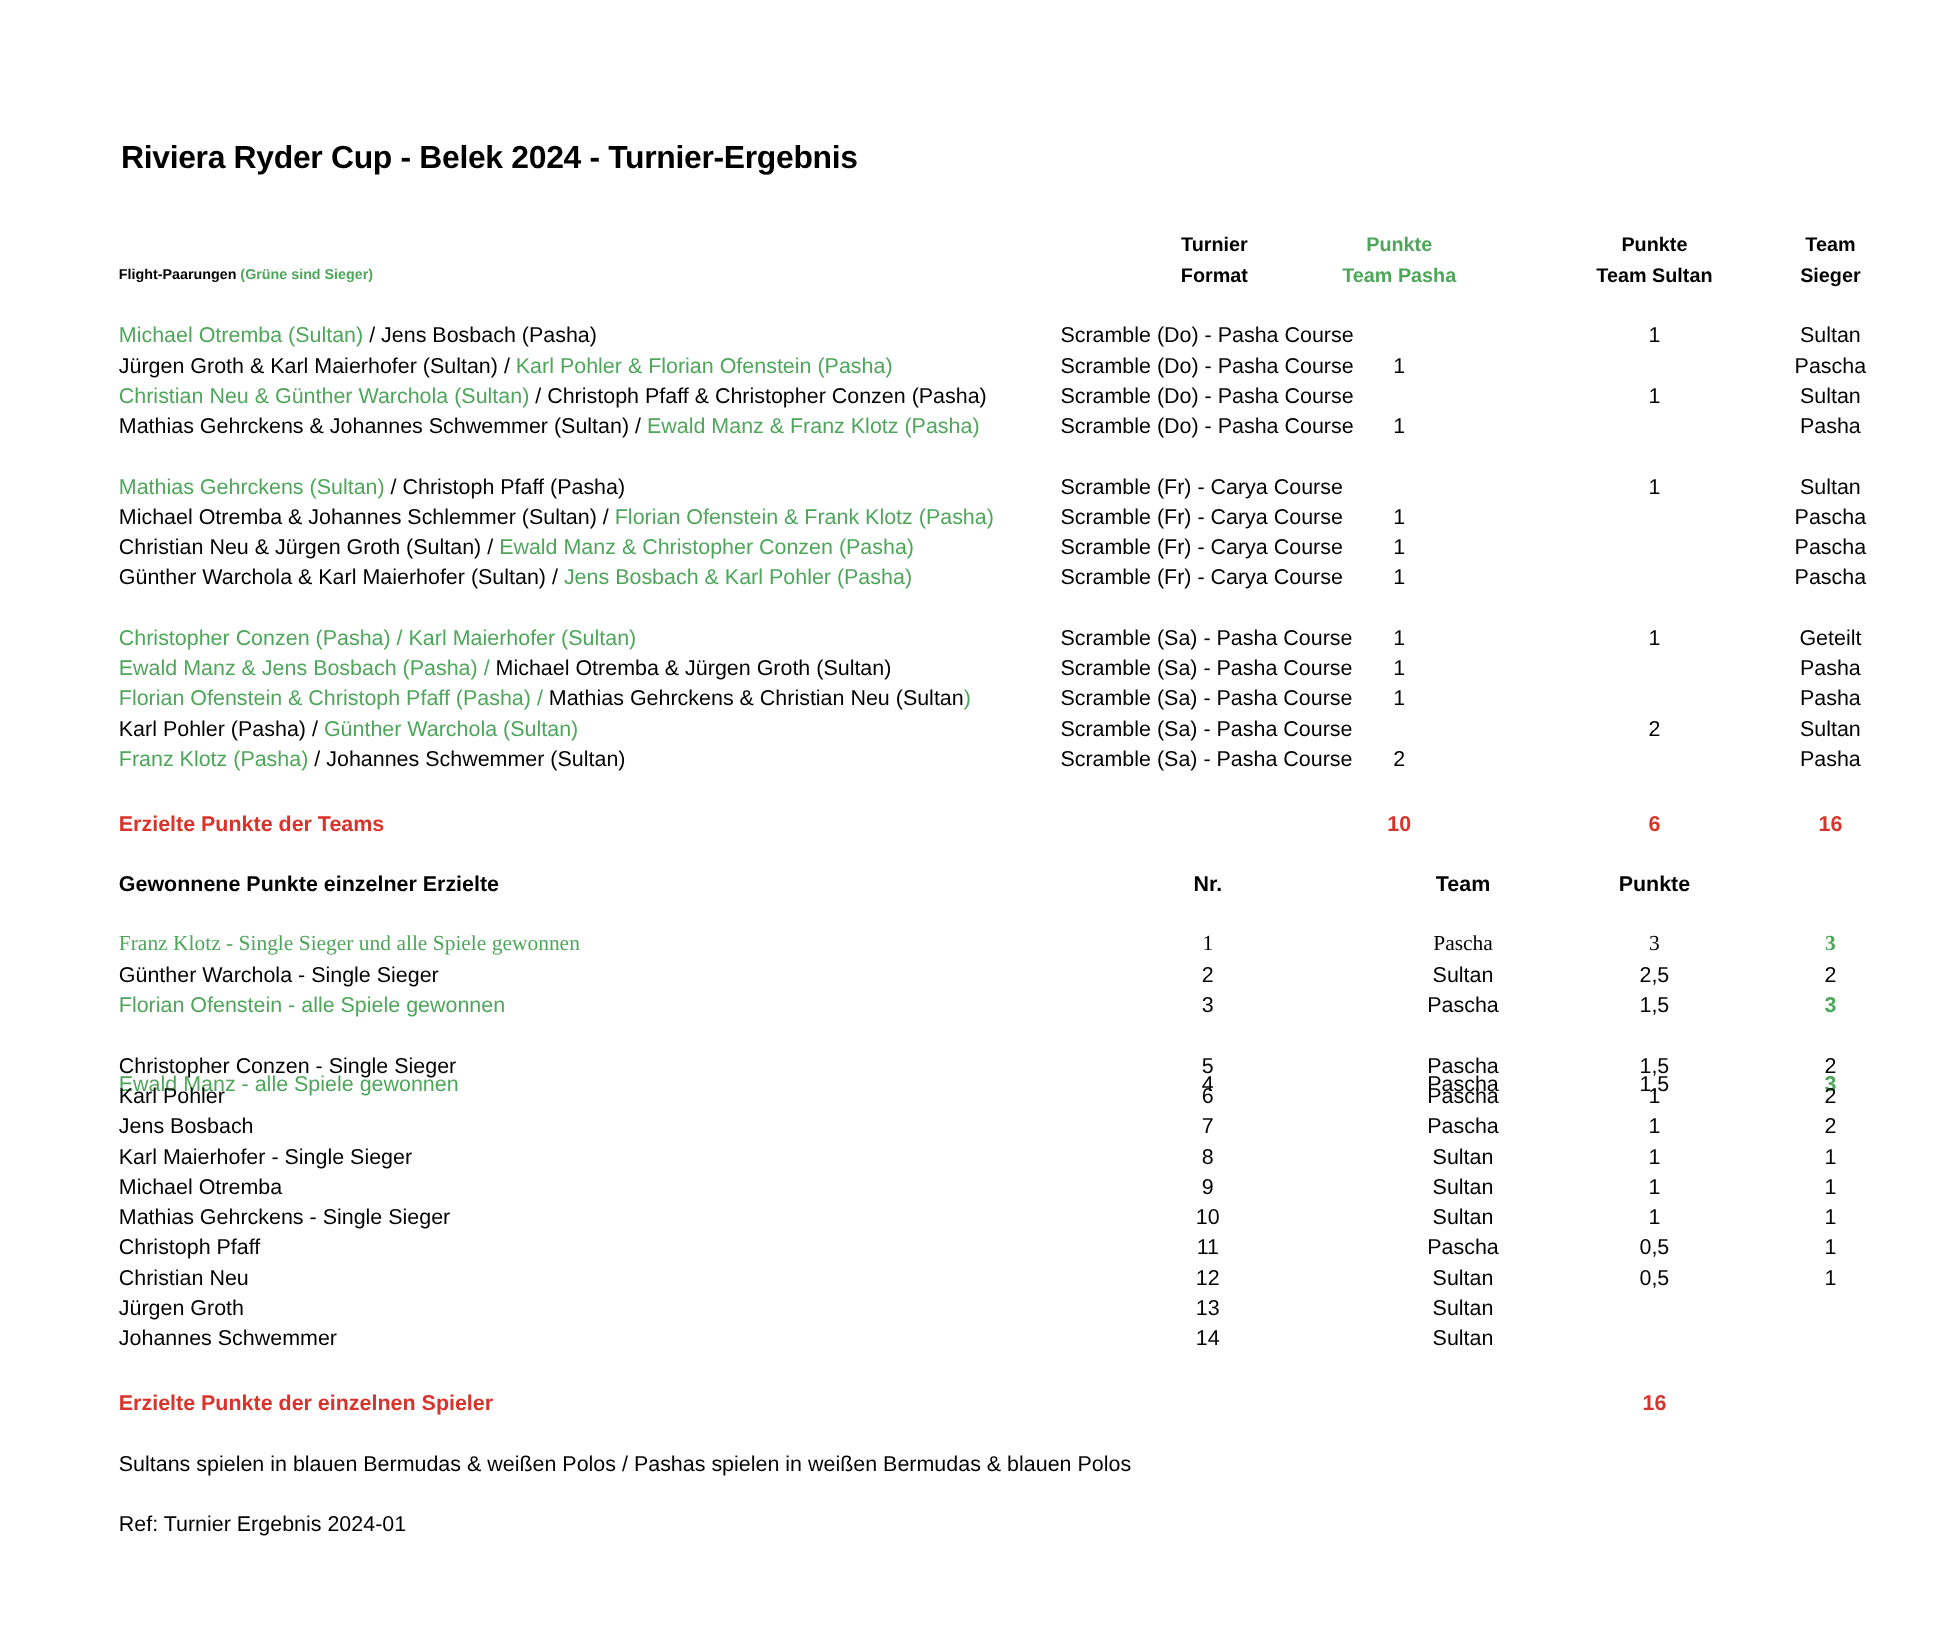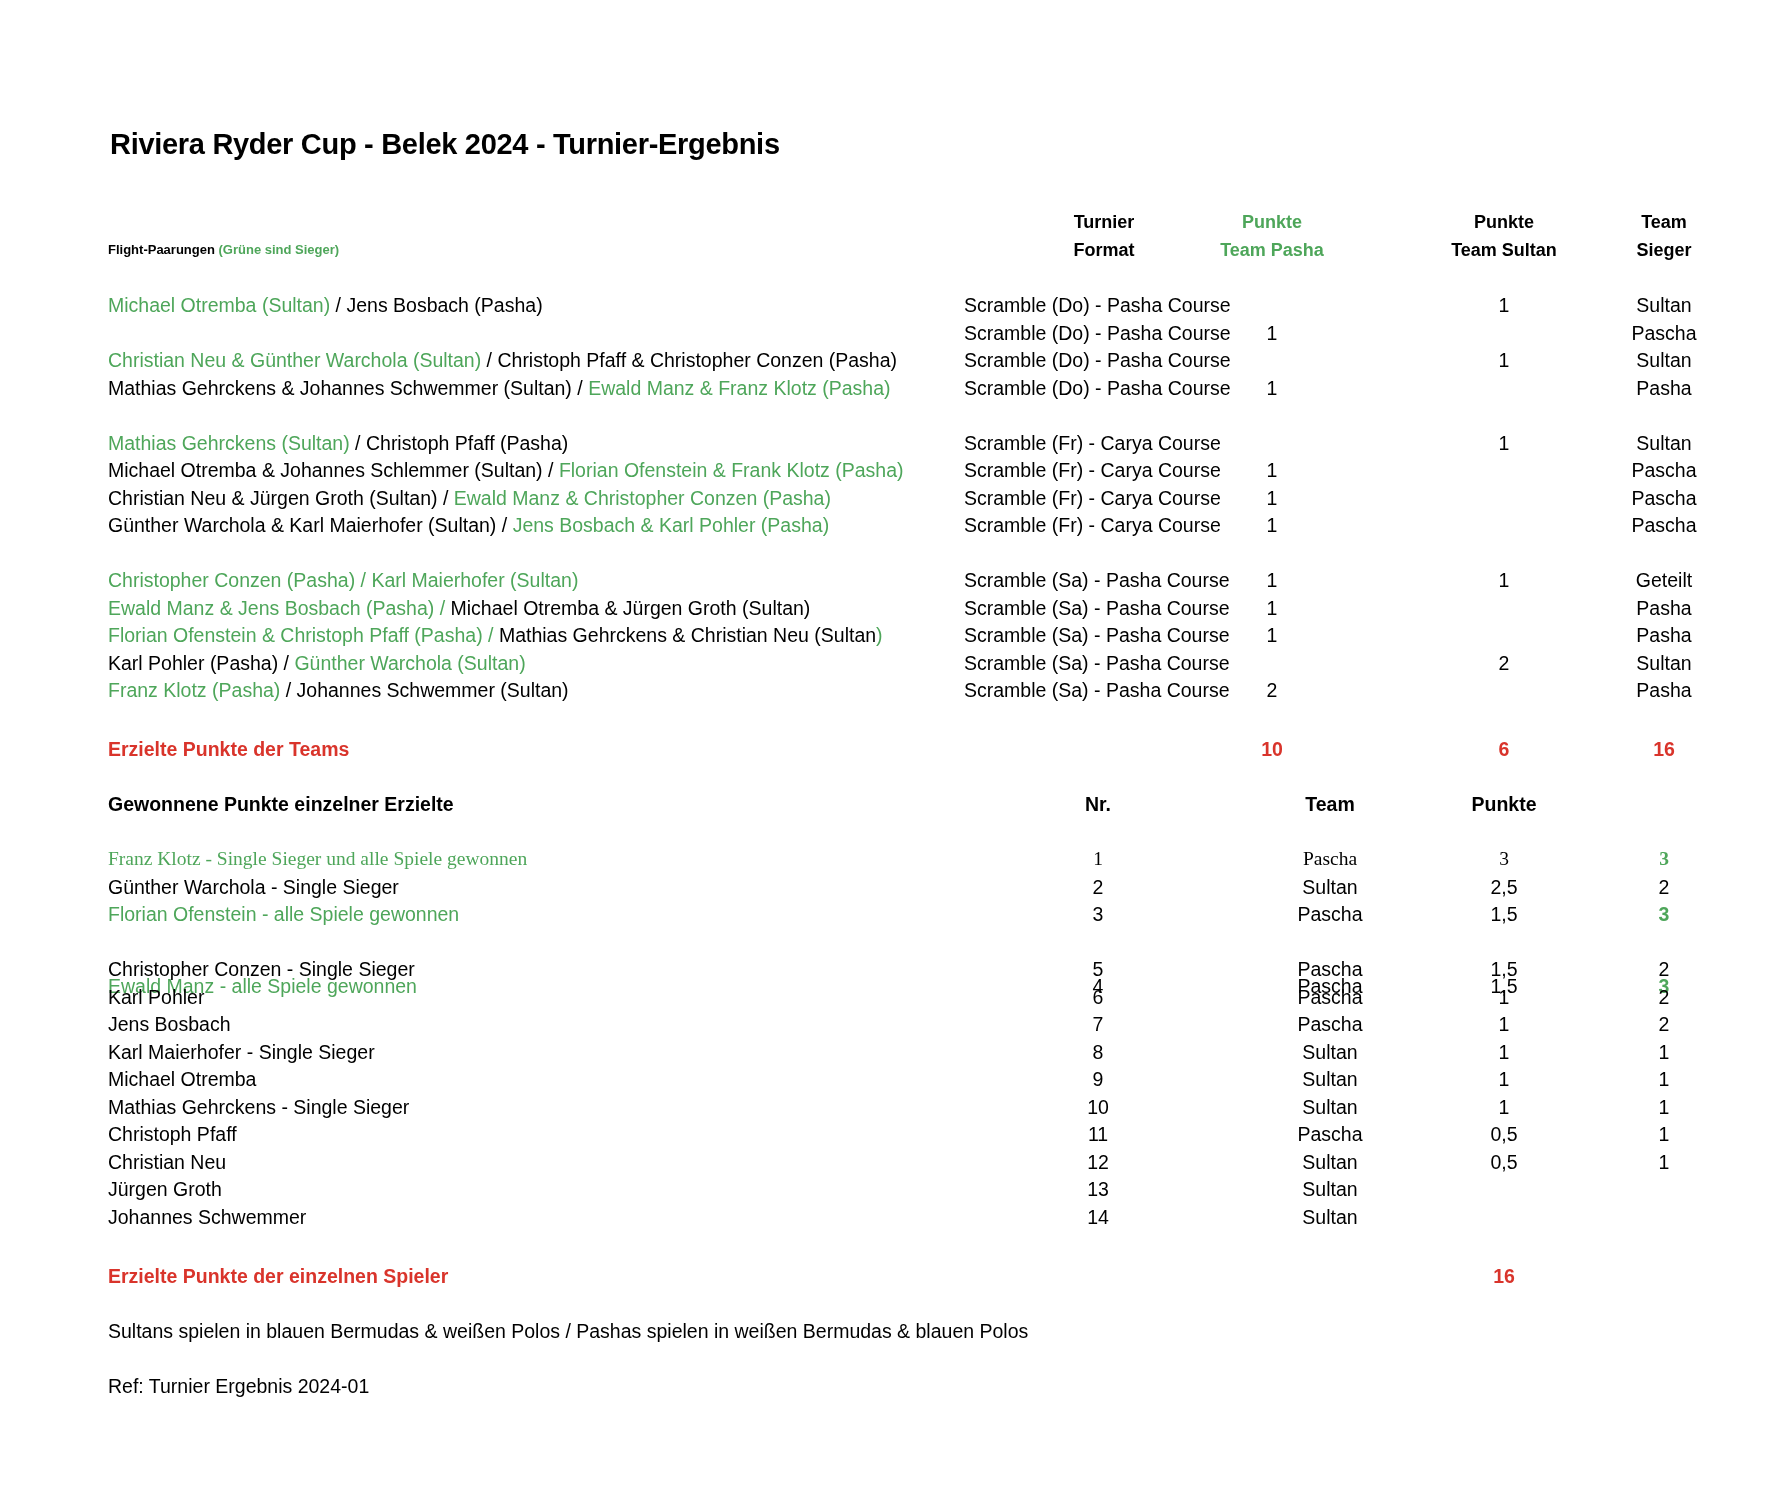--- a/index.html
+++ b/index.html
@@ -63,20 +63,21 @@
 
   <div id="flight-rows">
       <div class="row" style="top: 291px;">
         <span class="cell c-name"><span class="green">Michael Otremba (Sultan)</span><span class="" style="white-space:pre"> / </span><span class="">Jens Bosbach (Pasha)</span></span>
         <span class="cell c-format">Scramble (Do) - Pasha Course</span>
         <span class="cell c-pasha"></span>
         <span class="cell c-sultan">1</span>
         <span class="cell c-winner">Sultan</span>
       </div>
       <div class="row" style="top: 319px;">
+        <span class="cell c-name"><span class="">Jürgen Groth &amp; Karl Maierhofer (Sultan)</span><span class="" style="white-space:pre"> / </span><span class="green">Karl Pohler &amp; Florian Ofenstein (Pasha)</span></span>
         <span class="cell c-format">Scramble (Do) - Pasha Course</span>
         <span class="cell c-pasha">1</span>
         <span class="cell c-sultan"></span>
         <span class="cell c-winner">Pascha</span>
       </div>
       <div class="row" style="top: 346px;">
         <span class="cell c-name"><span class="green">Christian Neu &amp; Günther Warchola (Sultan)</span><span class="" style="white-space:pre"> / </span><span class="">Christoph Pfaff &amp; Christopher Conzen (Pasha)</span></span>
         <span class="cell c-format">Scramble (Do) - Pasha Course</span>
         <span class="cell c-pasha"></span>
         <span class="cell c-sultan">1</span>

